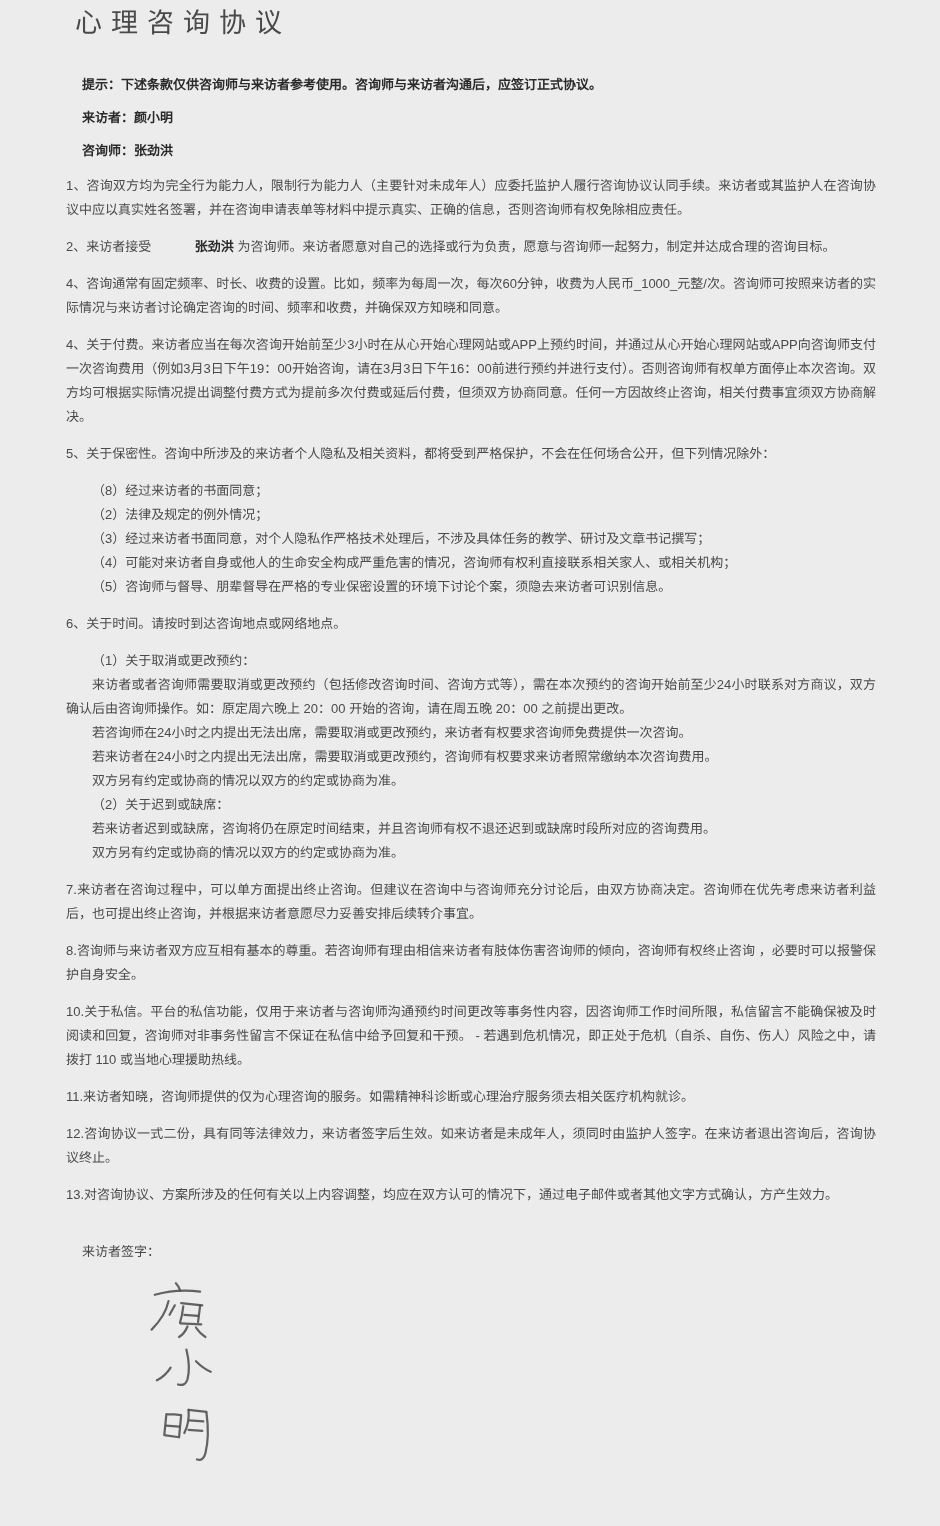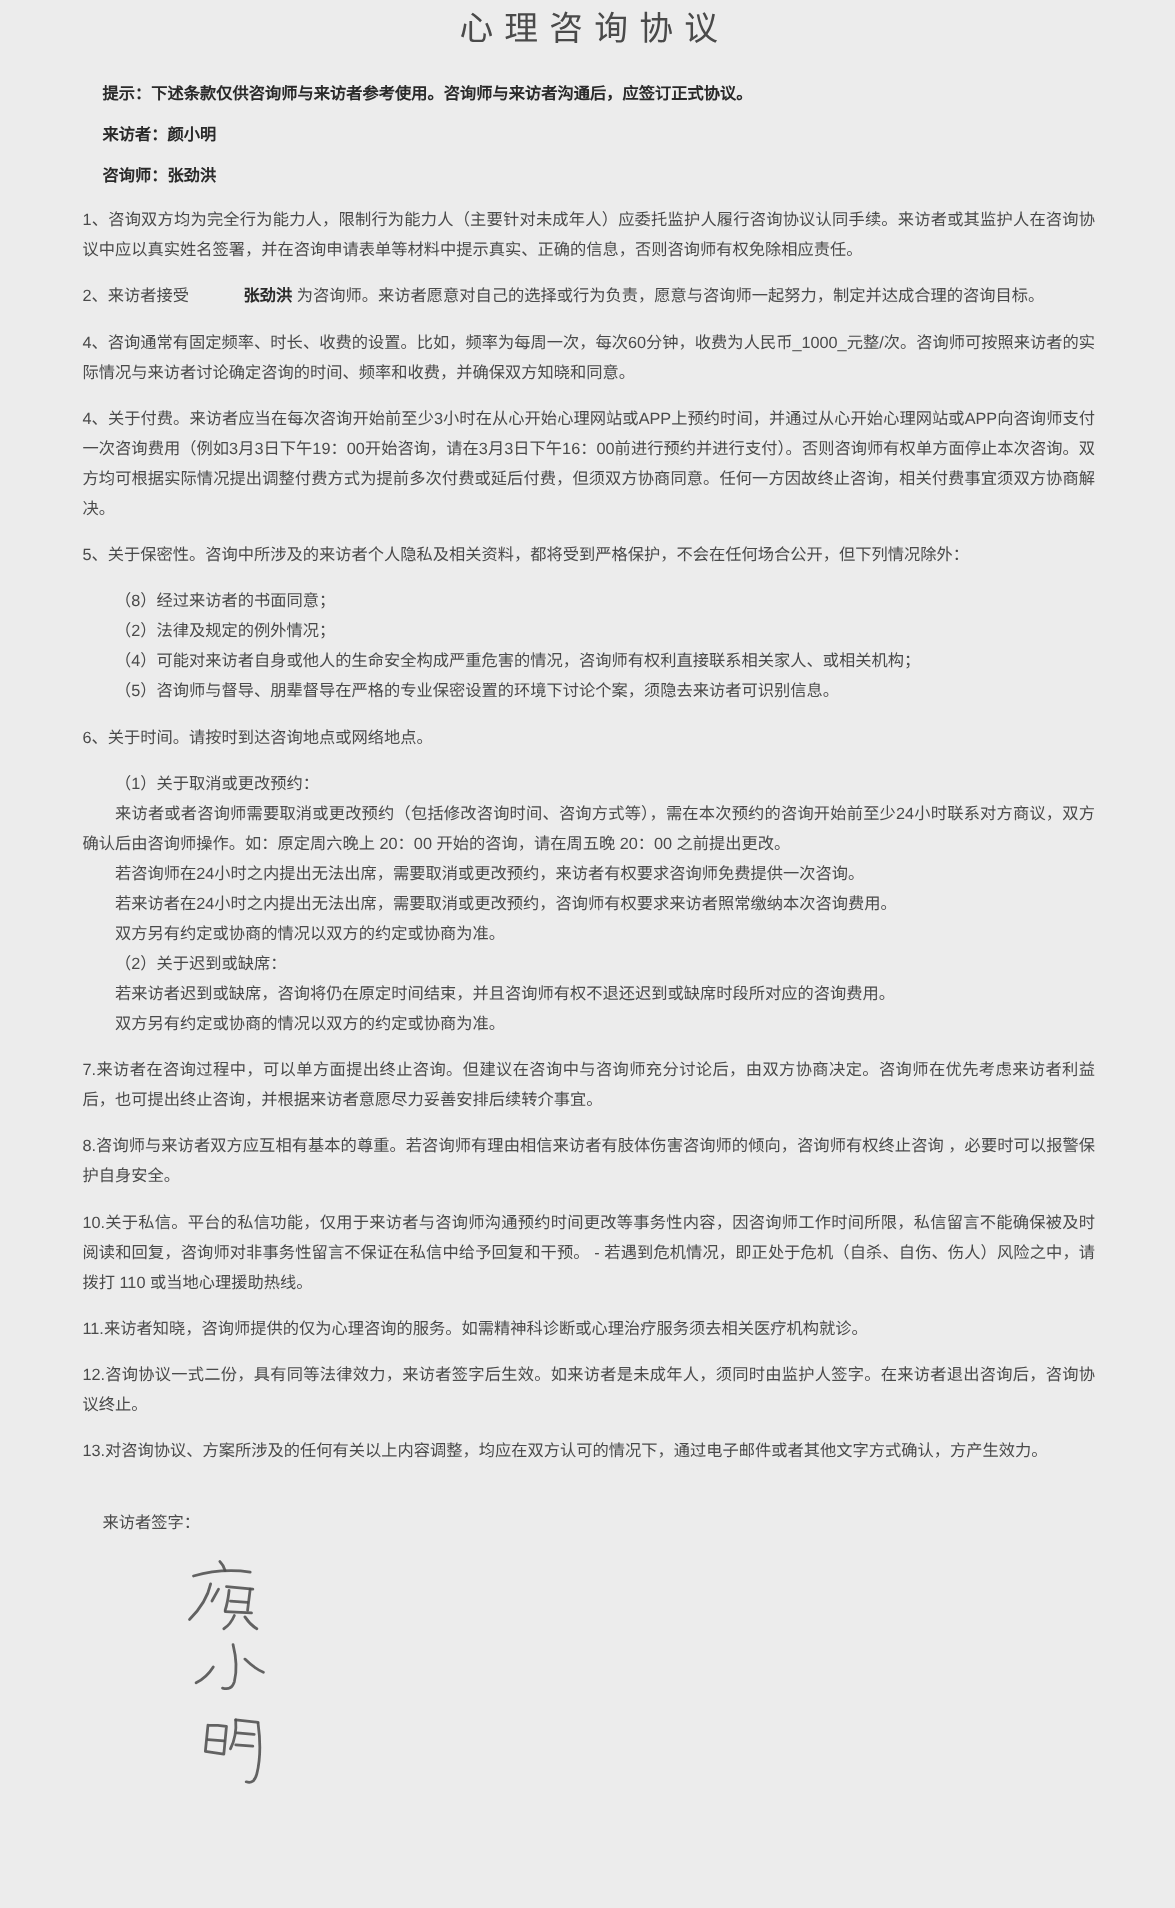--- a/index.html
+++ b/index.html
@@ -15,35 +15,34 @@
     overflow: hidden;
   }
   .doc {
     padding: 0 64px 0 66px;
     font-size: 13px;
   }
   .doc-title {
     font-size: 27px;
     font-weight: 400;
     color: #4a4a4a;
-    text-align: center;
     letter-spacing: 9px;
     margin: 8px 0 0 9px; 
     line-height: 30px;
   }
   .hdr {
     font-weight: bold;
     color: #2a2a2a;
     font-size: 13px;
     line-height: 20px;
     margin: 0 0 13px;
     padding-left: 16px;
   }
   .hdr.first {
-    margin-top: 27px;
+    margin-top: 37px;
   }
   p.para {
     margin: 13px 0;
     line-height: 24px;
     text-align: justify;
   }
   p.sub {
     margin: 0;
     line-height: 24px;
     text-indent: 26px;
@@ -92,20 +91,21 @@
   <p class="para">1、咨询双方均为完全行为能力人，限制行为能力人（主要针对未成年人）应委托监护人履行咨询协议认同手续。来访者或其监护人在咨询协议中应以真实姓名签署，并在咨询申请表单等材料中提示真实、正确的信息，否则咨询师有权免除相应责任。</p>
 
   <p class="para"><span>2、来访者接受 </span><span class="bold-name">张劲洪</span><span> 为咨询师。来访者愿意对自己的选择或行为负责，愿意与咨询师一起努力，制定并达成合理的咨询目标。</span></p>
 
   <p class="para">4、咨询通常有固定频率、时长、收费的设置。比如，频率为每周一次，每次60分钟，收费为人民币_1000_元整/次。咨询师可按照来访者的实际情况与来访者讨论确定咨询的时间、频率和收费，并确保双方知晓和同意。</p>
   <p class="para">4、关于付费。来访者应当在每次咨询开始前至少3小时在从心开始心理网站或APP上预约时间，并通过从心开始心理网站或APP向咨询师支付一次咨询费用（例如3月3日下午19：00开始咨询，请在3月3日下午16：00前进行预约并进行支付）。否则咨询师有权单方面停止本次咨询。双方均可根据实际情况提出调整付费方式为提前多次付费或延后付费，但须双方协商同意。任何一方因故终止咨询，相关付费事宜须双方协商解决。</p>
   <p class="para">5、关于保密性。咨询中所涉及的来访者个人隐私及相关资料，都将受到严格保护，不会在任何场合公开，但下列情况除外：</p>
 
   <p class="sub">（8）经过来访者的书面同意；</p>
   <p class="sub">（2）法律及规定的例外情况；</p>
+  <p class="sub">（3）经过来访者书面同意，对个人隐私作严格技术处理后，不涉及具体任务的教学、研讨及文章书记撰写；</p>
   <p class="sub">（4）可能对来访者自身或他人的生命安全构成严重危害的情况，咨询师有权利直接联系相关家人、或相关机构；</p>
   <p class="sub">（5）咨询师与督导、朋辈督导在严格的专业保密设置的环境下讨论个案，须隐去来访者可识别信息。</p>
 
   <p class="para">6、关于时间。请按时到达咨询地点或网络地点。</p>
   <p class="sub">（1）关于取消或更改预约：</p>
   <p class="sub">来访者或者咨询师需要取消或更改预约（包括修改咨询时间、咨询方式等），需在本次预约的咨询开始前至少24小时联系对方商议，双方确认后由咨询师操作。如：原定周六晚上 20：00 开始的咨询，请在周五晚 20：00 之前提出更改。</p>
   <p class="sub">若咨询师在24小时之内提出无法出席，需要取消或更改预约，来访者有权要求咨询师免费提供一次咨询。</p>
   <p class="sub">若来访者在24小时之内提出无法出席，需要取消或更改预约，咨询师有权要求来访者照常缴纳本次咨询费用。</p>
   <p class="sub">双方另有约定或协商的情况以双方的约定或协商为准。</p>
   <p class="sub">（2）关于迟到或缺席：</p>

